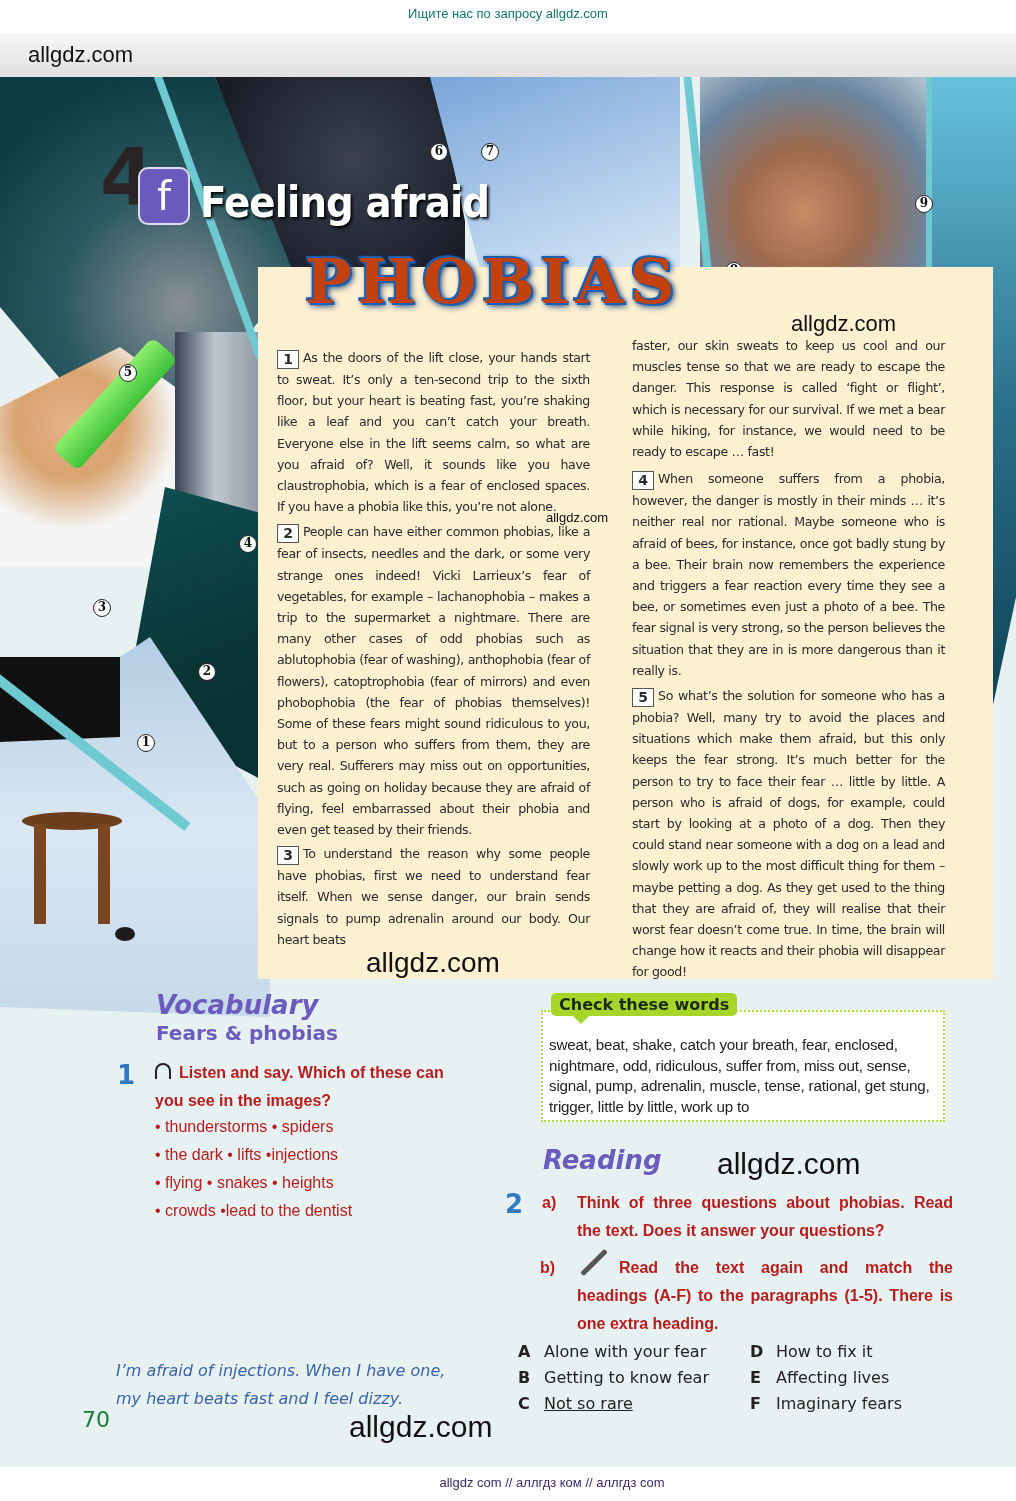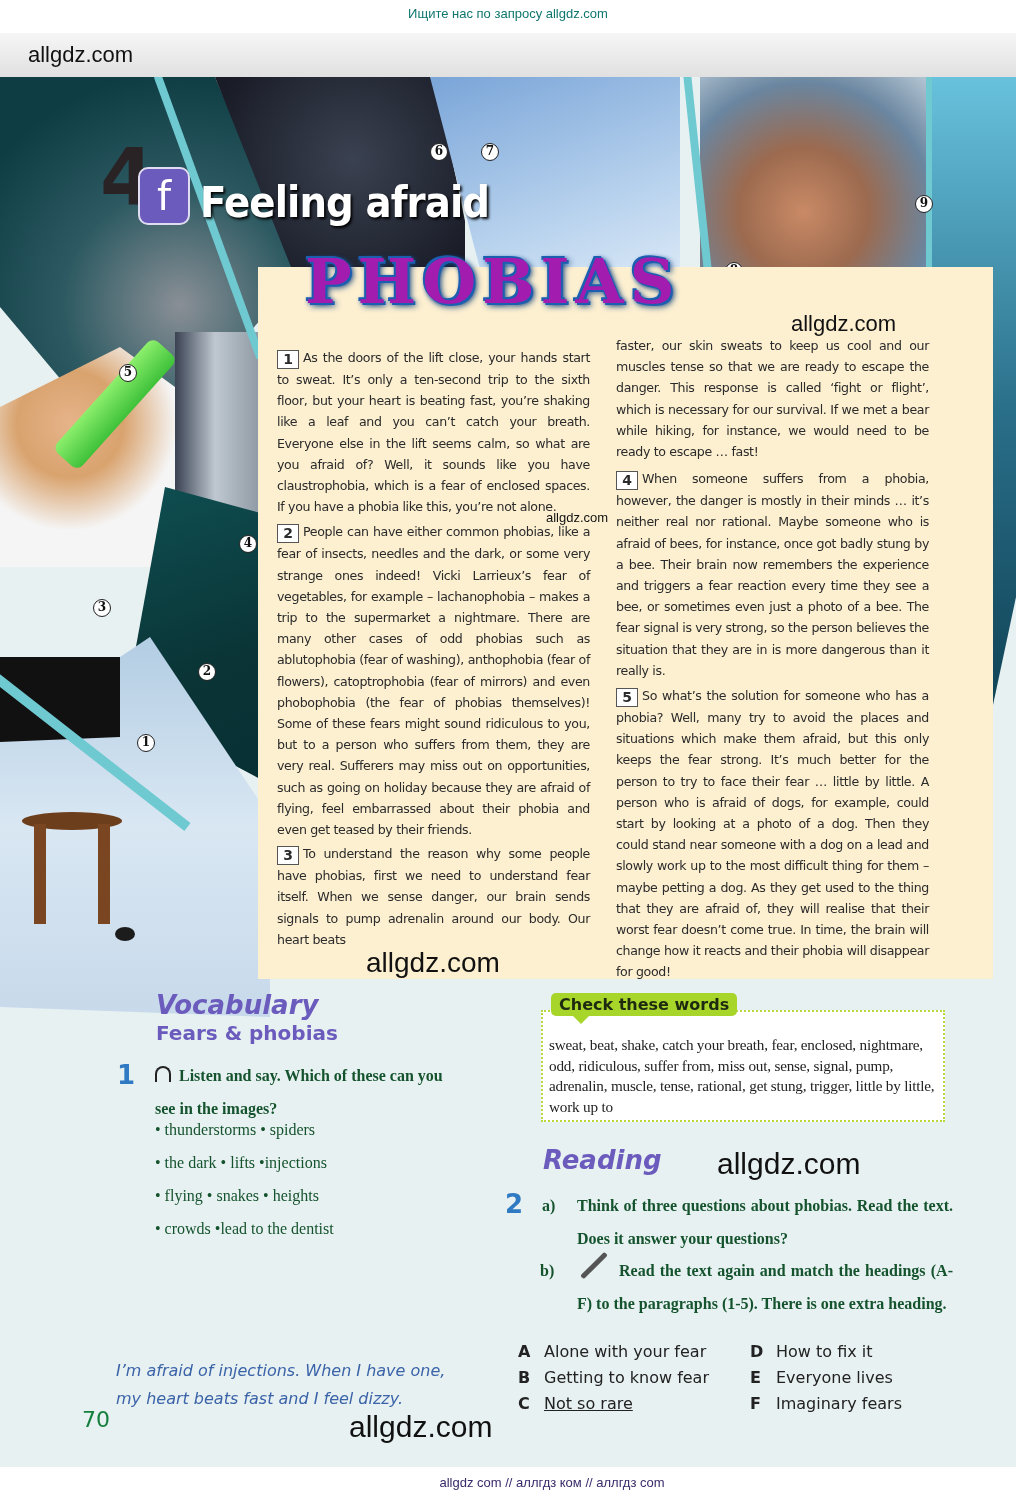--- a/index.html
+++ b/index.html
@@ -28,47 +28,47 @@
   .stool .leg { position: absolute; top: 12px; width: 12px; height: 100px; background: #7a4521; }
   .spider { position: absolute; left: 115px; top: 850px; width: 20px; height: 14px; background: #1c1c1c; border-radius: 50%; }
   .divider { position: absolute; background: #6fc9d1; }
 
   .marker { position: absolute; width: 18px; height: 18px; border-radius: 50%; background: #fff; border: 1.5px solid #222; font-family: "DejaVu Serif", serif; font-size: 12px; font-weight: bold; color: #111; text-align: center; line-height: 15px; }
 
   
   .unit-num { position: absolute; left: 100px; top: 60px; font-family: "DejaVu Sans", sans-serif; font-weight: bold; font-size: 78px; color: #2a2326; line-height: 80px; letter-spacing: -4px; }
   .unit-letter { position: absolute; left: 138px; top: 90px; width: 52px; height: 58px; background: #6a5bbd; border: 2px solid #e0dcf2; border-radius: 10px; color: #fff; font-size: 40px; text-align: center; line-height: 54px; font-family: "DejaVu Sans", sans-serif; }
   .lesson-title { position: absolute; left: 200px; top: 100px; font-family: "DejaVu Sans", sans-serif; font-weight: bold; font-size: 43px; color: #fff; text-shadow: 2px 2px 3px #000; letter-spacing: -1px; transform: scaleX(0.9); transform-origin: left; }
-  .phobias-title { position: absolute; left: 305px; top: 168px; font-family: "DejaVu Serif", serif; font-weight: bold; font-size: 62px; letter-spacing: 6px; color: #a21caf; text-shadow: 0 0 4px #1c5fb0, 2px 2px 0 #1c5fb0, -2px -2px 0 #1c5fb0, 3px 3px 6px #123f7a; }
+  .phobias-title { position: absolute; left: 305px; top: 168px; font-family: "DejaVu Serif", serif; font-weight: bold; font-size: 62px; letter-spacing: 6px; color: #c2410c; text-shadow: 0 0 4px #1c5fb0, 2px 2px 0 #1c5fb0, -2px -2px 0 #1c5fb0, 3px 3px 6px #123f7a; }
 
   
   .article { position: absolute; left: 258px; top: 190px; width: 735px; height: 712px; background: #fdf0d1; }
   .article-col { position: absolute; top: 80px; font-family: "DejaVu Sans", sans-serif; font-size: 12.6px; line-height: 21.2px; color: #2b2b2b; text-align: justify; letter-spacing: -0.35px; }
   .col1 { left: 19px; width: 313px; }
-  .col2 { left: 358px; top: 68px; width: 313px; }
+  .col2 { left: 374px; top: 68px; width: 313px; }
   .para { margin-bottom: 1px; }
   .para-num { display: inline-block; width: 22px; height: 19px; border: 1.5px solid #555; background: #fff; text-align: center; font-weight: bold; font-size: 14px; line-height: 16px; margin-right: 4px; vertical-align: -2px; }
   .wm { position: absolute; font-family: "Liberation Sans", sans-serif; color: #111; }
 
   
   .vocab-title { position: absolute; left: 156px; top: 913px; font-family: "DejaVu Sans", sans-serif; font-style: italic; font-weight: bold; font-size: 26px; color: #6a5bbd; }
   .vocab-sub { position: absolute; left: 156px; top: 944px; font-family: "DejaVu Sans", sans-serif; font-weight: bold; font-size: 20px; color: #6a5bbd; }
   .ex-num { position: absolute; font-family: "DejaVu Sans", sans-serif; font-weight: bold; font-size: 26px; color: #2f7ac3; }
-  .ex-text { position: absolute; font-family: Liberation Serif, serif; font-size: 16px; color: #14532d; line-height: 33px; }
+  .ex-text { position: absolute; font-family: Liberation Sans, sans-serif; font-size: 16px; color: #b91c1c; line-height: 28px; }
   .bold { font-weight: bold; }
   .headphones { display: inline-block; width: 16px; height: 16px; border: 2px solid #222; border-bottom: none; border-radius: 10px 10px 0 0; margin-right: 8px; vertical-align: -1px; position: relative; }
   .bullets div { white-space: nowrap; }
   .example { position: absolute; left: 116px; top: 1280px; width: 345px; font-family: "DejaVu Sans", sans-serif; font-style: italic; font-size: 16px; line-height: 28px; color: #3a63a8; }
   .page-num { position: absolute; left: 82px; top: 1330px; font-family: "DejaVu Sans", sans-serif; font-size: 22px; color: #15803d; }
 
   
   .check-box { position: absolute; left: 541px; top: 933px; width: 404px; height: 112px; border: 2px dotted #b7d93c; background: #fff; }
   .check-label { position: absolute; left: 551px; top: 916px; padding: 2px 8px; background: #a8d52a; border-radius: 5px; font-family: "DejaVu Sans", sans-serif; font-weight: bold; font-size: 16px; color: #1e2a10; }
   .check-label::after { content: ""; position: absolute; left: 22px; bottom: -8px; border-left: 8px solid transparent; border-right: 8px solid transparent; border-top: 8px solid #a8d52a; }
-  .check-words { position: absolute; left: 549px; top: 958px; width: 392px; font-family: Liberation Serif, serif; font-size: 15.2px; line-height: 20.5px; color: #222; letter-spacing: -0.2px; }
+  .check-words { position: absolute; left: 549px; top: 958px; width: 392px; font-family: Liberation Sans, sans-serif; font-size: 15.2px; line-height: 20.5px; color: #222; letter-spacing: -0.2px; }
 
   
   .reading-title { position: absolute; left: 543px; top: 1068px; font-family: "DejaVu Sans", sans-serif; font-style: italic; font-weight: bold; font-size: 26px; color: #6a5bbd; }
   .pen-icon { display: inline-block; width: 34px; height: 5px; background: #555; transform: rotate(-45deg); border-radius: 2px; vertical-align: 8px; margin-right: 8px; }
   .heading-item { position: absolute; font-family: "DejaVu Sans", sans-serif; font-size: 16px; color: #222; }
   .heading-item .letter { display: inline-block; width: 26px; font-weight: bold; }
 
   .bottom-links { position: absolute; top: 1475px; left: 0; width: 1016px; text-align: center; font-family: "Liberation Sans", sans-serif; font-size: 13px; color: #3a2a6a; margin-left: 44px; }
 </style>
 </head>
@@ -158,17 +158,17 @@
   <div class="ex-num" style="left:505px; top:1112px;">2</div>
   <div class="ex-text bold" style="left:542px; top:1112px;">a)</div>
   <div class="ex-text bold" style="left:577px; top:1112px; width:376px; text-align:justify;">Think of three questions about phobias. Read the text. Does it answer your questions?</div>
   <div class="ex-text bold" style="left:540px; top:1177px;">b)</div>
   <div class="ex-text bold" style="left:577px; top:1177px; width:376px; text-align:justify;"><span class="pen-icon"></span><span>Read the text again and match the headings (A-F) to the paragraphs (1-5). There is one extra heading.</span></div>
 
   <div class="heading-item" style="left:518px; top:1265px;"><span class="letter">A</span><span>Alone with your fear</span></div>
   <div class="heading-item" style="left:518px; top:1291px;"><span class="letter">B</span><span>Getting to know fear</span></div>
   <div class="heading-item" style="left:518px; top:1317px;text-decoration:underline;"><span class="letter">C</span><span>Not so rare</span></div>
   <div class="heading-item" style="left:750px; top:1265px;"><span class="letter">D</span><span>How to fix it</span></div>
-  <div class="heading-item" style="left:750px; top:1291px;"><span class="letter">E</span><span>Everyone lives</span></div>
+  <div class="heading-item" style="left:750px; top:1291px;"><span class="letter">E</span><span>Affecting lives</span></div>
   <div class="heading-item" style="left:750px; top:1317px;"><span class="letter">F</span><span>Imaginary fears</span></div>
 </div>
 
 <div class="bottom-links">allgdz com  //  аллгдз ком  //  аллгдз com</div>
 
 </body></html>

